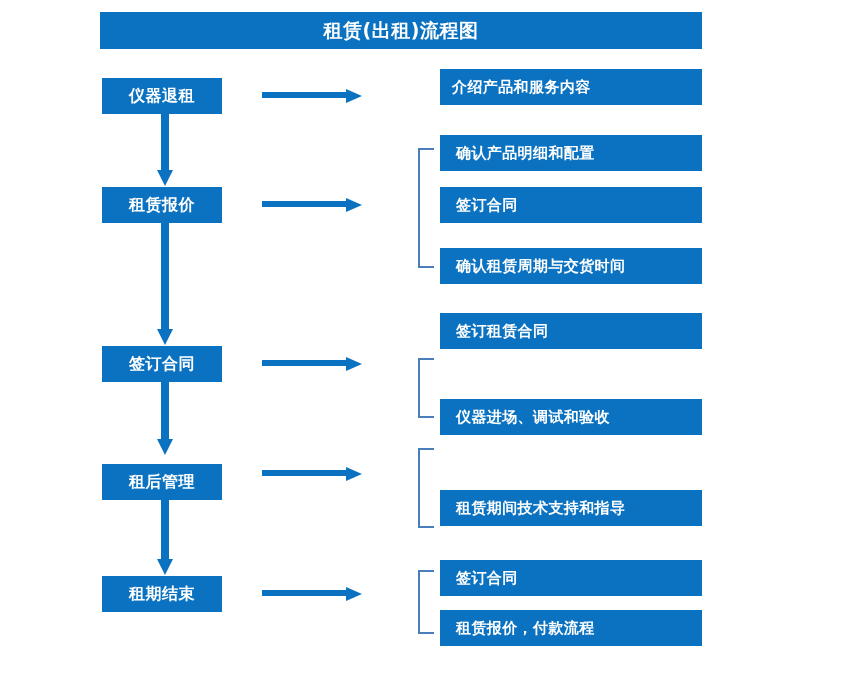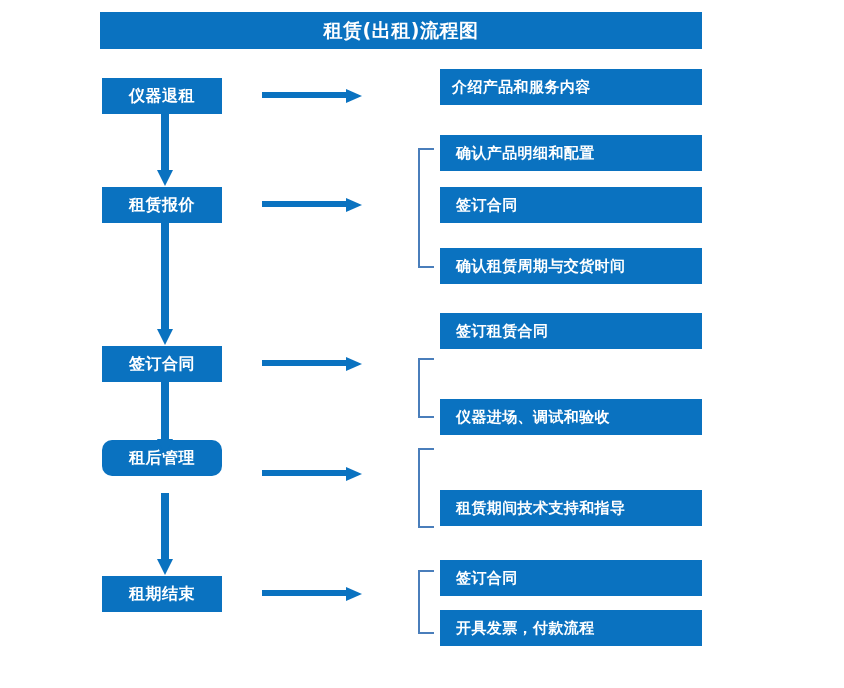--- a/index.html
+++ b/index.html
@@ -103,21 +103,21 @@
 <div id="canvas">
 
   <div class="title-bar">租赁(出租)流程图</div>
 
   <div class="stage-box" style="top:78px;">仪器退租</div>
 
   <div class="stage-box" style="top:187px;">租赁报价</div>
 
   <div class="stage-box" style="top:346px;">签订合同</div>
 
-  <div class="stage-box" style="top:440px;border-radius:10px;">租后管理</div>
+  <div class="stage-box" style="top:464px;">租后管理</div>
 
   <div class="stage-box" style="top:576px;">租期结束</div>
 
   <div class="v-arrow" style="top:114px; height:72px;">
     <svg width="22" height="72" viewBox="0 0 22 72">
       <rect x="7" y="0" width="8" height="58" fill="#0a72c0"></rect>
       <polygon points="11,72 3,56 19,56" fill="#0a72c0"></polygon>
     </svg>
   </div>
 
@@ -195,15 +195,15 @@
 
   <div class="detail-box" style="top:313px;">签订租赁合同</div>
 
 
   <div class="detail-box" style="top:399px;">仪器进场、调试和验收</div>
 
   <div class="detail-box" style="top:490px;">租赁期间技术支持和指导</div>
 
   <div class="detail-box" style="top:560px;">签订合同</div>
 
-  <div class="detail-box" style="top:610px;">开具发票，付款流程</div>
+  <div class="detail-box" style="top:610px;">租赁报价，付款流程</div>
 
 </div>
 
 </body></html>

